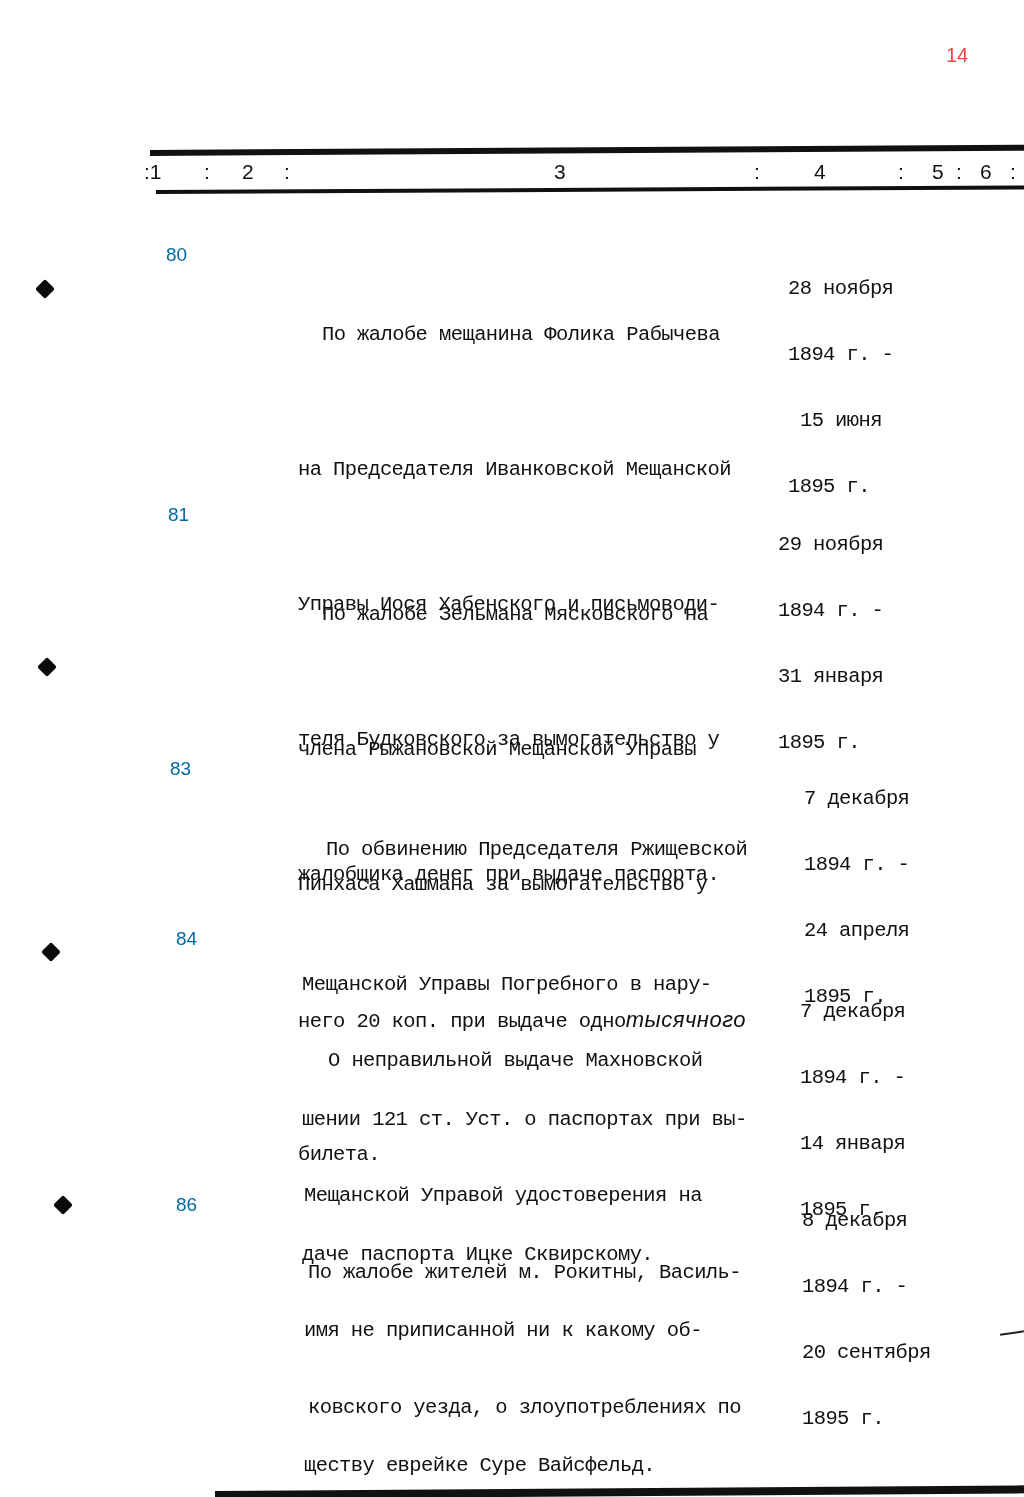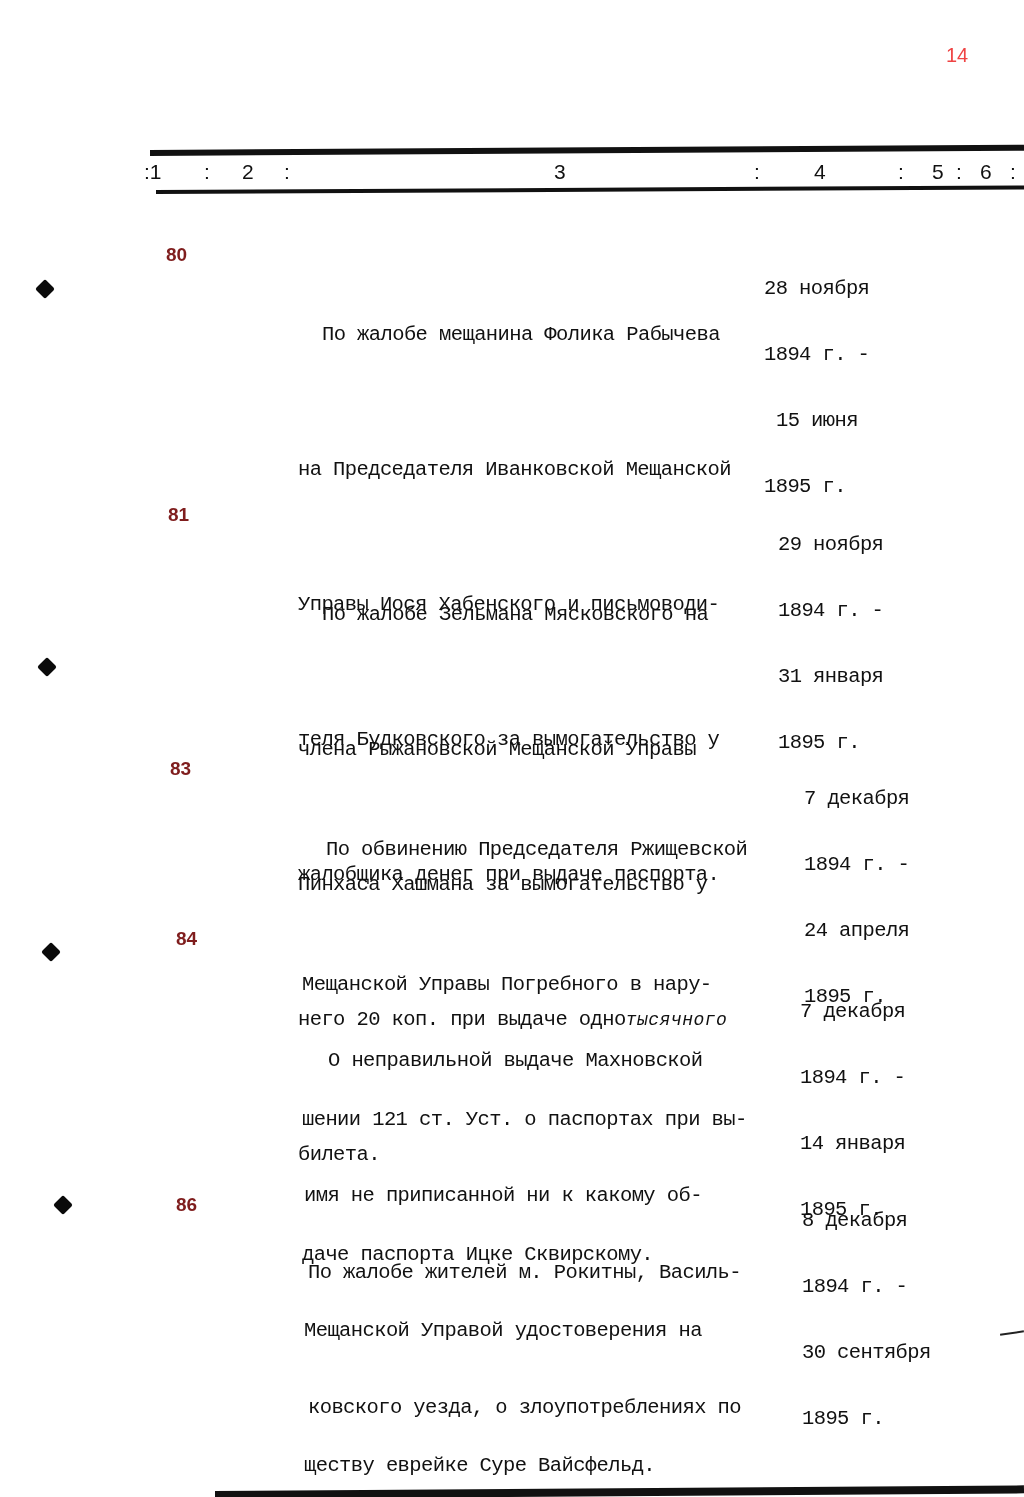--- a/index.html
+++ b/index.html
@@ -24,37 +24,37 @@
     .rule-page-bottom { left: 215px; top: 1491px; width: 809px; height: 8px; transform: rotate(-0.4deg); }
     .col-header {
       position: absolute; top: 158px; left: 144px; width: 880px; height: 30px;
       font-family: "Liberation Sans", sans-serif;
       font-size: 21px;
     }
     .col-header span { position: absolute; top: 2px; }
     .entry-num {
       position: absolute;
       font-family: "Liberation Sans", sans-serif;
-      font-size: 19px; color: #7f1d1d; font-weight: bold;
+      font-size: 19px; color: #0369a1;
     }
     .entry-text {
       position: absolute;
       font-size: 20.5px; line-height: 45px;
       letter-spacing: -0.6px;
       white-space: pre;
     }
     .entry-text div { height: 45px; }
     .entry-text .indent { padding-left: 24px; }
     .entry-date {
       position: absolute;
       font-size: 20.5px; line-height: 22px;
       letter-spacing: -0.6px;
       white-space: pre;
     }
-    .handwritten { font-family: Liberation Mono, monospace; font-style: italic; font-size: 18px; letter-spacing: 0.5px; }
+    .handwritten { font-family: Liberation Sans, sans-serif; font-style: italic; font-size: 22px; letter-spacing: 0.5px; }
     .punch {
       position: absolute; width: 14px; height: 14px; background: #0a0a0a;
       transform: rotate(45deg); border-radius: 2px;
     }
     .stray {
       position: absolute; height: 2px; background: #222; transform: rotate(-8deg);
     }
   </style>
 </head>
 <body>
@@ -82,21 +82,21 @@
 
   <div>
     <div class="entry-num" style="left:166px;top:244px">80</div>
     <div class="entry-text" style="left:298px;top:222px">
       <div class="indent">По жалобе мещанина Фолика Рабычева</div>
       <div>на Председателя Иванковской Мещанской</div>
       <div>Управы Иося Хабенского и письмоводи-</div>
       <div>теля Будковского за вымогательство у</div>
       <div>жалобщика денег при выдаче паспорта.</div>
     </div>
-    <div class="entry-date" style="left:764px;top:234px">
+    <div class="entry-date" style="left:788px;top:234px">
       <div>28 ноября</div>
       <div>1894 г. -</div>
       <div style="padding-left:12px">15 июня</div>
       <div>1895 г.</div>
     </div>
   </div>
 
   <div>
     <div class="entry-num" style="left:168px;top:504px">81</div>
     <div class="entry-text" style="left:298px;top:502px">
@@ -127,22 +127,22 @@
       <div>1894 г. -</div>
       <div>24 апреля</div>
       <div>1895 г.</div>
     </div>
   </div>
 
   <div>
     <div class="entry-num" style="left:176px;top:928px">84</div>
     <div class="entry-text" style="left:304px;top:948px">
       <div class="indent">О неправильной выдаче Махновской</div>
+      <div>Мещанской Управой удостоверения на</div>
       <div>имя не приписанной ни к какому об-</div>
-      <div>Мещанской Управой удостоверения на</div>
       <div>ществу еврейке Суре Вайсфельд.</div>
     </div>
     <div class="entry-date" style="left:800px;top:957px">
       <div>7 декабря</div>
       <div>1894 г. -</div>
       <div>14 января</div>
       <div>1895 г.</div>
     </div>
   </div>
 
@@ -150,21 +150,21 @@
     <div class="entry-num" style="left:176px;top:1194px">86</div>
     <div class="entry-text" style="left:308px;top:1160px">
       <div>По жалобе жителей м. Рокитны, Василь-</div>
       <div>ковского уезда, о злоупотреблениях по</div>
       
       
     </div>
     <div class="entry-date" style="left:802px;top:1166px">
       <div>8 декабря</div>
       <div>1894 г. -</div>
-      <div>30 сентября</div>
+      <div>20 сентября</div>
       <div>1895 г.</div>
     </div>
   </div>
 
   <div class="punch" style="left:38px;top:282px"></div>
   <div class="punch" style="left:40px;top:660px"></div>
   <div class="punch" style="left:44px;top:945px"></div>
   <div class="punch" style="left:56px;top:1198px"></div>
   <div class="stray" style="left:1000px;top:1332px;width:24px"></div>
 

